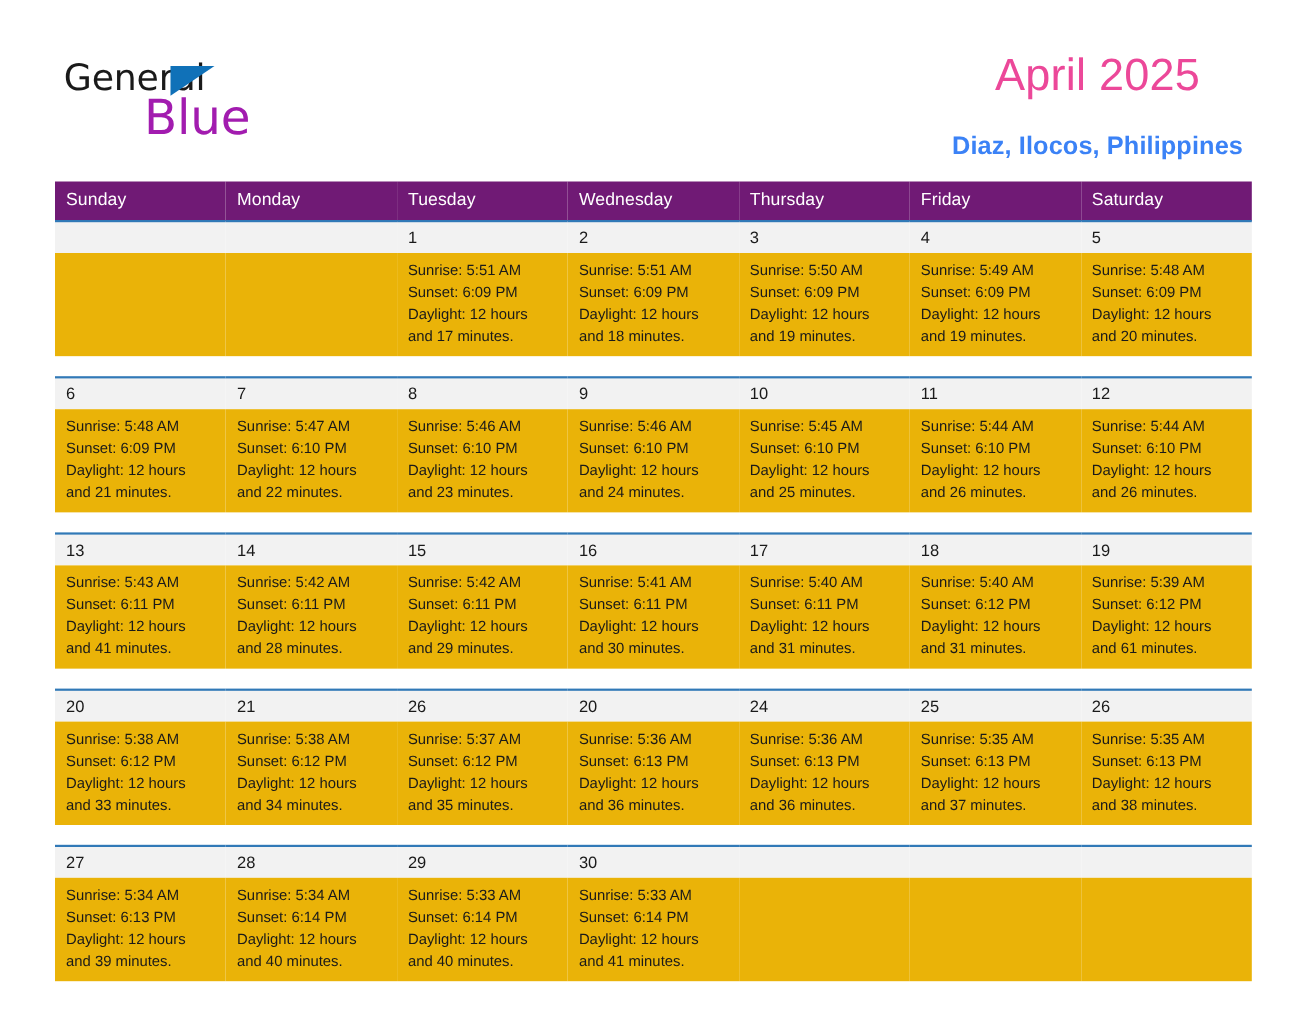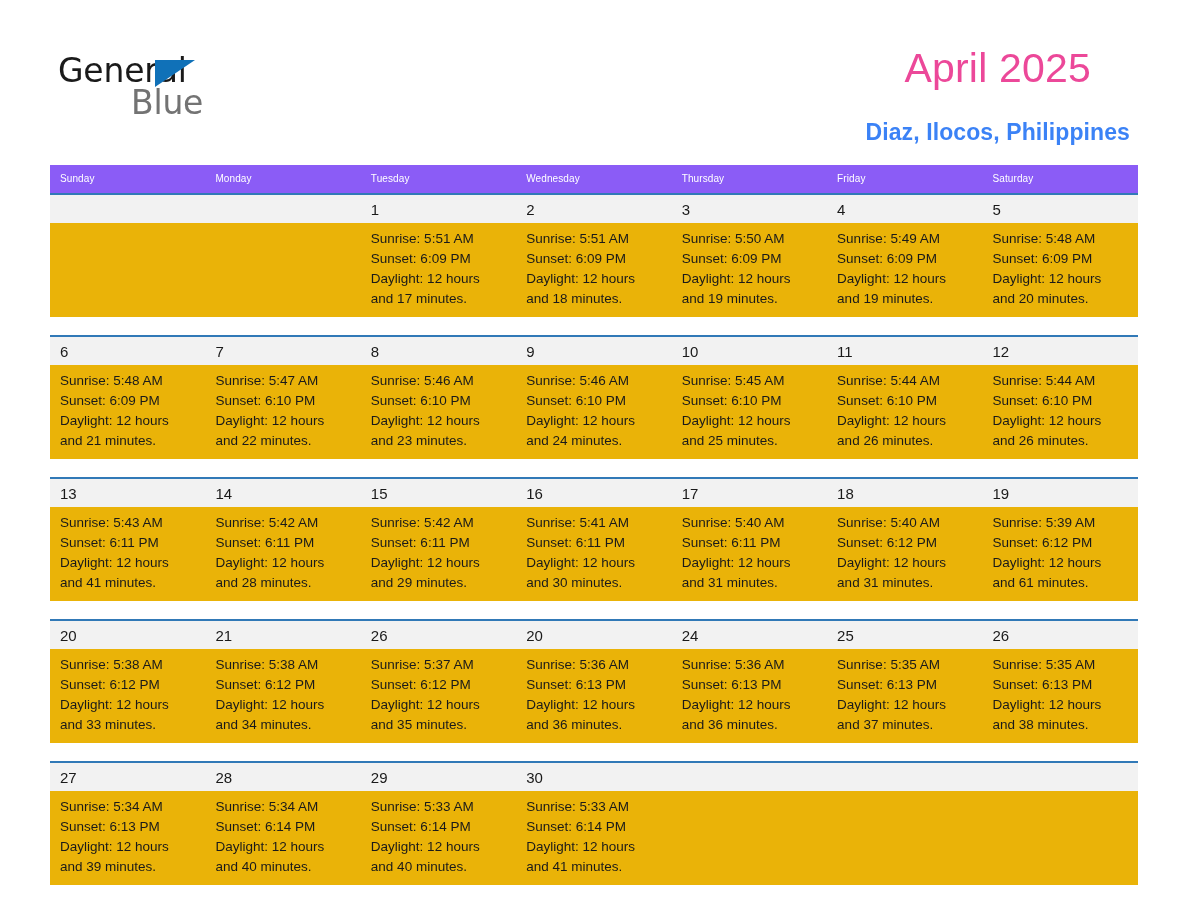--- a/index.html
+++ b/index.html
@@ -54,22 +54,22 @@
     top: 16px;
     width: 0;
     height: 0;
     border-top: 27px solid #1071b8;
     border-right: 40px solid transparent;
   }
   .logo-blue {
     position: absolute;
     left: 73px;
     top: 42px;
-    font-size: 33px;
-    color: #737373;
+    font-size: 44px;
+    color: #a21caf;
     font-family: "DejaVu Sans", sans-serif;
     font-weight: 400;
     letter-spacing: -0.2px;
   }
 
   .titles {
     text-align: right;
     padding-top: 2px;
   }
   .month-title {
@@ -89,24 +89,24 @@
   }
 
   
   .calendar {
     margin: 19px 50px 0 50px;
     width: 1088px;
     border-collapse: collapse;
     table-layout: fixed;
   }
   .calendar th {
-    background: #8b5cf6;
+    background: #701a75;
     color: #ffffff;
     font-weight: 400;
-    font-size: 10px;
+    font-size: 16px;
     text-align: left;
     padding: 8px 0 9px 10px;
     box-sizing: border-box;
     letter-spacing: 0.1px;
   }
 
   .wk-sep td {
     height: 18px;
     padding: 0;
     background: #ffffff;

